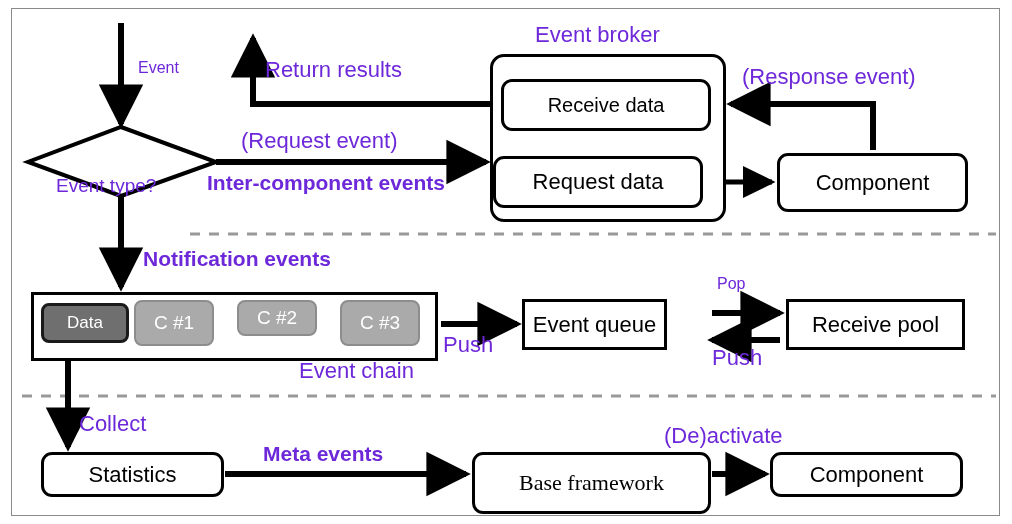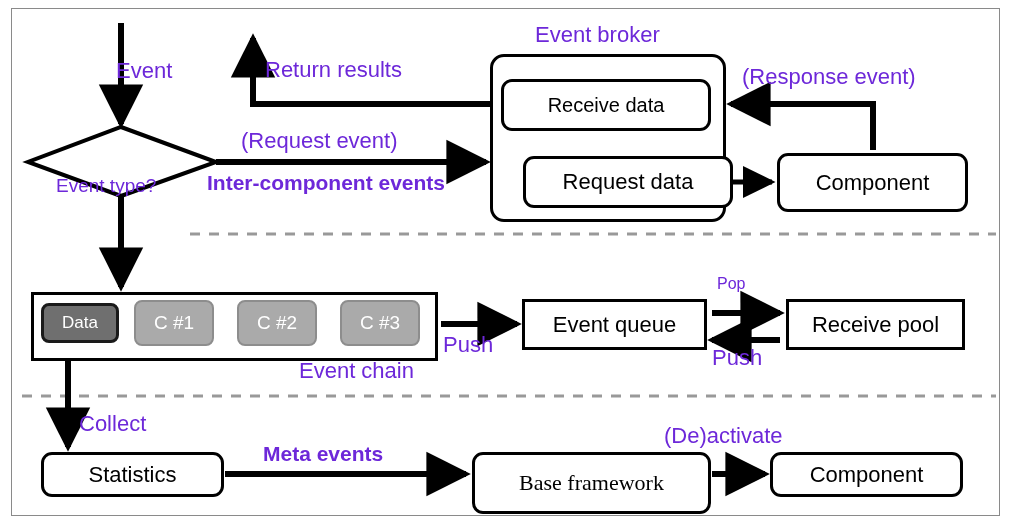--- a/index.html
+++ b/index.html
@@ -127,30 +127,31 @@
     <line x1="712" y1="474" x2="765" y2="474" stroke="#000000" stroke-width="6" marker-end="url(#ah)"></line>
 
     <polygon points="121,127 216,162 121,196 28,162" fill="#ffffff" stroke="#000000" stroke-width="4"></polygon>
 
     <polygon points="208,316 224,324 208,332" fill="#8d8d8d"></polygon>
     <polygon points="311,316 327,324 311,332" fill="#8d8d8d"></polygon>
   </svg>
 
   <div class="lbl" style="left:56px; top:154px; font-size:19px;margin-top:22px;">Event type?</div>
 
-  <div class="lbl" style="left:116px; top:60px; font-size:22px;">Event</div>
+  <div class="lbl" style="left:138px; top:60px; font-size:16px;">Event</div>
 
   <div class="lbl" style="left:265px; top:59px; font-size:22px;">Return results</div>
 
   <div class="lbl" style="left:241px; top:130px; font-size:22px;">(Request event)</div>
 
   <div class="lbl bold" style="left:207px; top:172px; font-size:21px;">Inter-component events</div>
 
   <div class="lbl" style="left:742px; top:66px; font-size:22px;">(Response event)</div>
 
+  <div class="lbl bold" style="left:143px; top:248px; font-size:21px;">Notification events</div>
 
   <div class="lbl" style="left:443px; top:334px; font-size:22px;">Push</div>
 
   <div class="lbl" style="left:717px; top:276px; font-size:16px;">Pop</div>
 
   <div class="lbl" style="left:712px; top:347px; font-size:22px;">Push</div>
 
   <div class="lbl" style="left:299px; top:360px; font-size:22px;">Event chain</div>
 
   <div class="lbl" style="left:79px; top:413px; font-size:22px;">Collect</div>
@@ -158,35 +159,35 @@
   <div class="lbl bold" style="left:263px; top:443px; font-size:21px;">Meta events</div>
 
   <div class="lbl" style="left:664px; top:425px; font-size:22px;">(De)activate</div>
 
   <div class="lbl" style="left:535px; top:24px; font-size:22px;">Event broker</div>
 
   <div class="boxtext rrect" style="left:490px; top:54px; width:236px; height:168px; border-radius:14px;"></div>
 
   <div class="boxtext rrect" style="left:501px; top:79px; width:210px; height:52px; font-size:20px;">Receive data</div>
 
-  <div class="boxtext rrect" style="left:523px; top:156px; width:210px; height:52px; font-size:22px;text-align:right;">Request data</div>
+  <div class="boxtext rrect" style="left:493px; top:156px; width:210px; height:52px; font-size:22px;text-align:right;">Request data</div>
 
   <div class="boxtext rrect" style="left:777px; top:153px; width:191px; height:59px; font-size:22px;">Component</div>
 
   <div class="chainbox" style="position:absolute; left:31px; top:292px; width:401px; height:63px;"></div>
 
-  <div class="cnode cnode-data" style="left:41px; top:303px; width:78px; height:40px; font-size:17px;">Data</div>
+  <div class="cnode cnode-data" style="left:41px; top:303px; width:88px; height:40px; font-size:17px;">Data</div>
 
   <div class="cnode cnode-comp" style="left:134px; top:300px; width:80px; height:46px; font-size:19px;">C #1</div>
 
-  <div class="cnode cnode-comp" style="left:237px; top:300px; width:80px; height:46px; font-size:19px;">C #2</div>
+  <div class="cnode cnode-comp" style="left:237px; top:300px; width:80px; height:36px; font-size:19px;">C #2</div>
 
   <div class="cnode cnode-comp" style="left:340px; top:300px; width:80px; height:46px; font-size:19px;">C #3</div>
 
-  <div class="boxtext srect" style="left:522px; top:299px; width:185px; height:51px; font-size:22px;">Event queue</div>
+  <div class="boxtext srect" style="left:522px; top:299px; width:145px; height:51px; font-size:22px;">Event queue</div>
 
   <div class="boxtext srect" style="left:786px; top:299px; width:179px; height:51px; font-size:22px;">Receive pool</div>
 
   <div class="boxtext rrect" style="left:41px; top:452px; width:183px; height:45px; font-size:22px;">Statistics</div>
 
   <div class="boxtext rrect" style="left:472px; top:452px; width:239px; height:62px; font-size:22px;font-family:Liberation Serif, serif;">Base framework</div>
 
   <div class="boxtext rrect" style="left:770px; top:452px; width:193px; height:45px; font-size:22px;">Component</div>
 
 </div>

